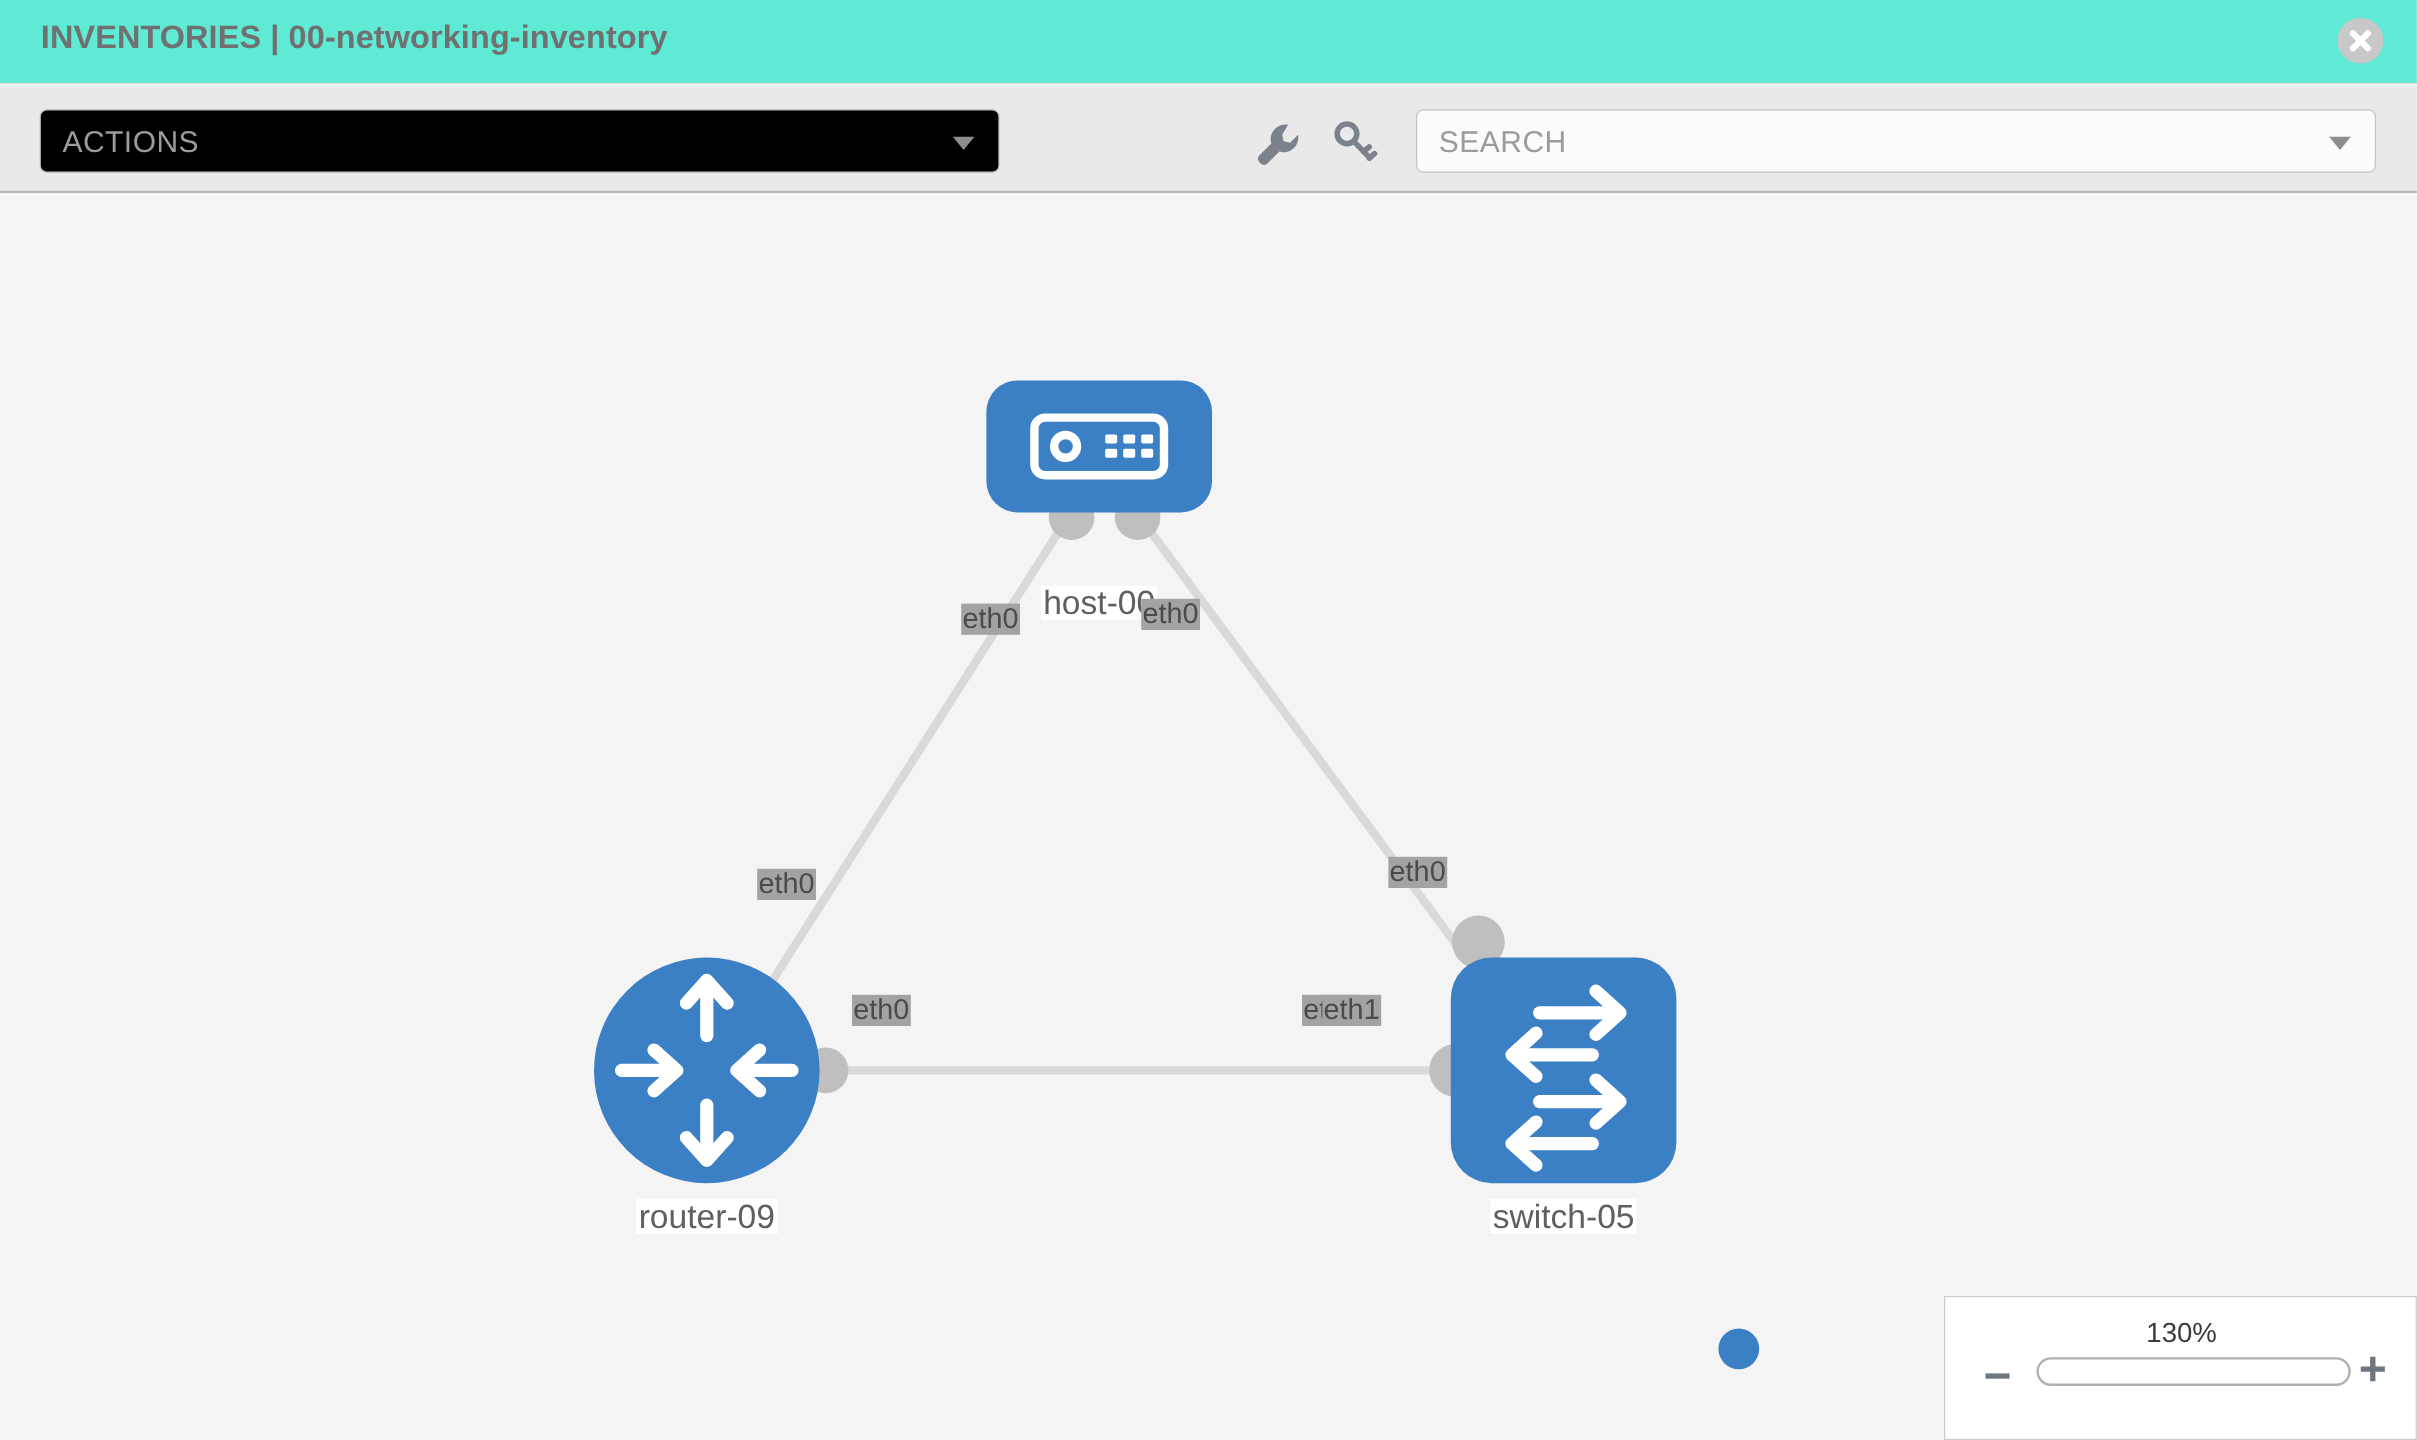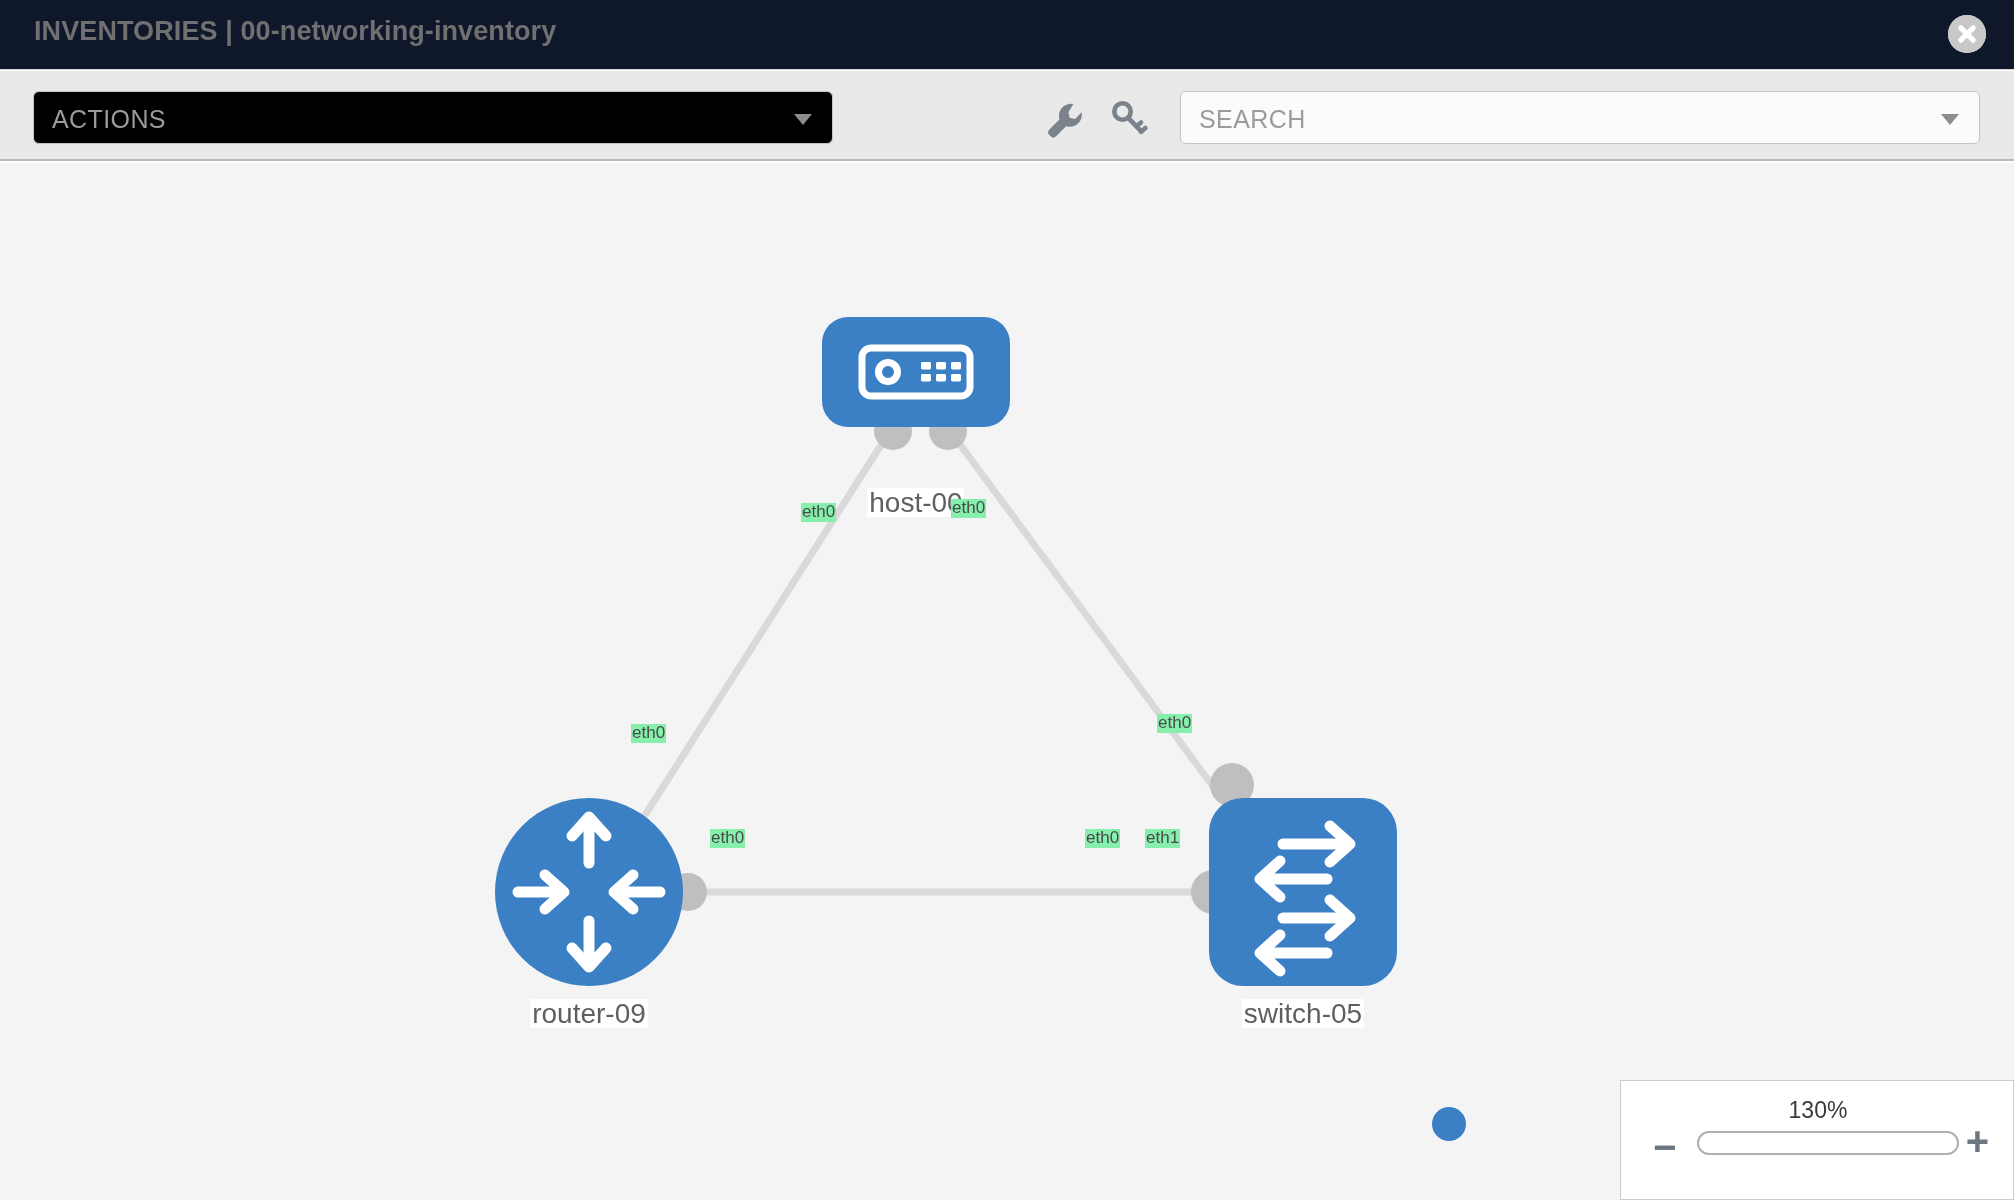--- a/index.html
+++ b/index.html
@@ -9,21 +9,21 @@
     width: 2014px; height: 1200px;
     overflow: hidden;
     background: #ffffff;
     font-family: "Liberation Sans", sans-serif;
   }
 
   
   .titlebar {
     position: absolute; left: 0; top: 0;
     width: 2014px; height: 70px;
-    background: #0f172a;
+    background: #5eead4;
     border-bottom: 1px solid #d7d7d7;
   }
   .page-title {
     position: absolute; left: 34px; top: 16px;
     font-size: 27px;
     font-weight: bold;
     color: #707070;
     letter-spacing: 0.1px;
     white-space: nowrap;
   }
@@ -106,23 +106,23 @@
     font-size: 28px;
     color: #5f5f5f;
     background: #ffffff;
     white-space: nowrap;
     transform: translateX(-50%);
     line-height: 1.05;
     padding: 0 2px;
   }
   .iface-label {
     position: absolute;
-    font-size: 17px;
+    font-size: 24px;
     color: #4a4a4a;
-    background: #86efac;
+    background: #a3a3a3;
     white-space: nowrap;
     line-height: 1.1;
     padding: 0 1px;
   }
 
   
   .zoom-panel {
     position: absolute; left: 1620px; top: 1080px;
     width: 394px; height: 120px;
     background: #ffffff;
@@ -286,21 +286,21 @@
   <div class="node-name" style="left:916px; top:325px;">host-00</div>
   <div class="node-name" style="left:589px; top:836px;">router-09</div>
   <div class="node-name" style="left:1303px;top:836px;">switch-05</div>
 
   <div class="iface-label" style="left:801px;  top:340px;">eth0</div>
   <div class="iface-label" style="left:951px;  top:336px;">eth0</div>
   <div class="iface-label" style="left:631px;  top:561px;">eth0</div>
   <div class="iface-label" style="left:1157px; top:551px;">eth0</div>
   <div class="iface-label" style="left:710px;  top:666px;">eth0</div>
   <div class="iface-label" style="left:1085px; top:666px;">eth0</div>
-  <div class="iface-label" style="left:1102px; top:666px;margin-left:43px;">eth1</div>
+  <div class="iface-label" style="left:1102px; top:666px;">eth1</div>
 </div>
 
 <div class="zoom-panel">
   <div class="zoom-value">130%</div>
   <div class="zoom-minus">−</div>
   <div class="zoom-track"></div>
   <div class="zoom-plus">+</div>
 </div>
 <div class="zoom-thumb"></div>
 

